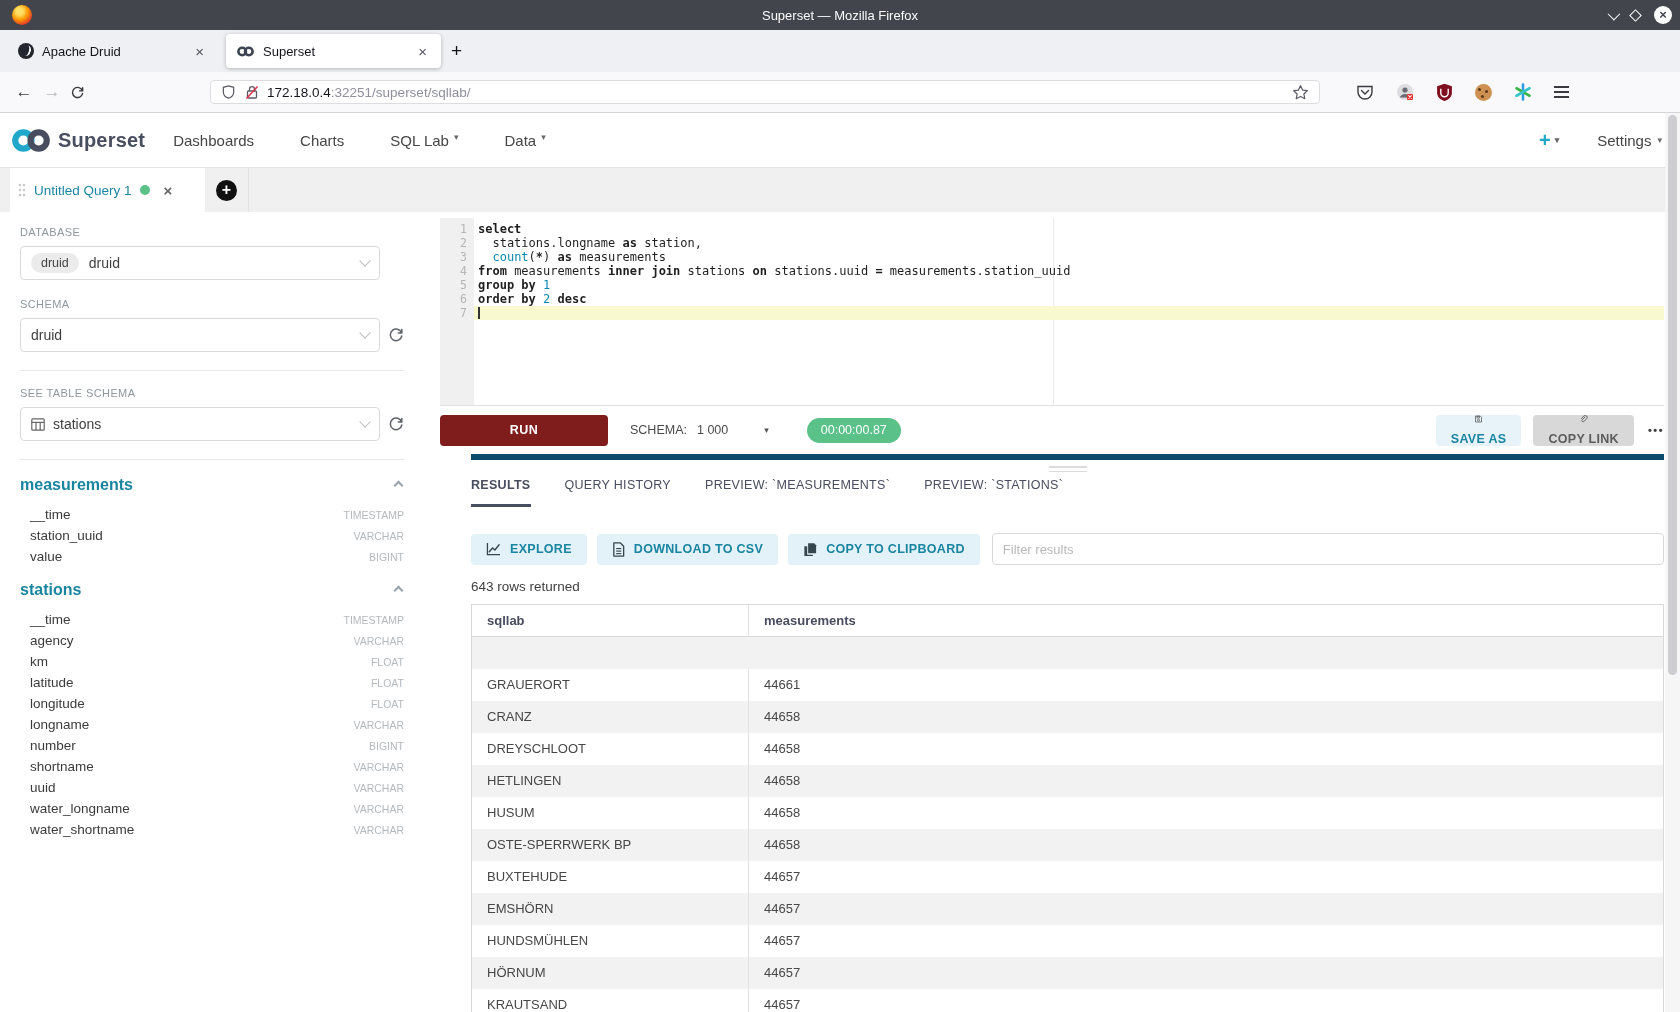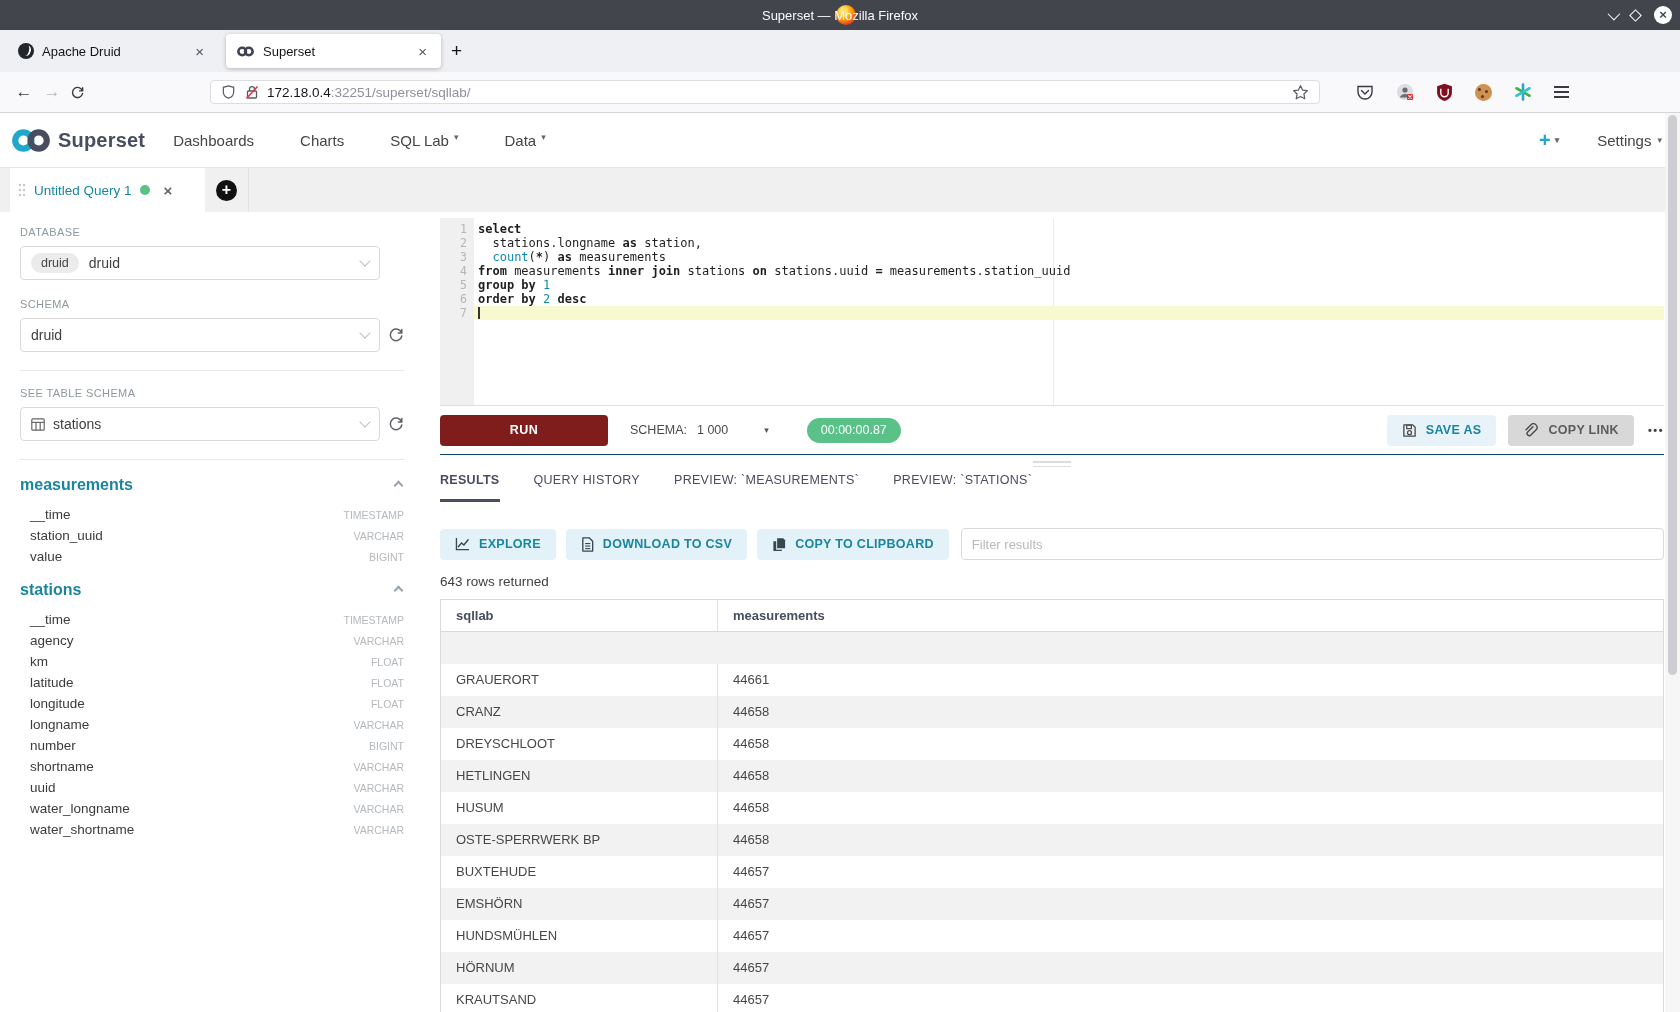--- a/index.html
+++ b/index.html
@@ -1,20 +1,20 @@
 <!DOCTYPE html>
 <html><head>
 <meta charset="utf-8">
 <style>
   * { margin:0; padding:0; box-sizing:border-box; }
   html,body { width:1680px; height:1012px; overflow:hidden; background:#fff;
               font-family:"Liberation Sans", sans-serif; }
 
   
-  .titlebar { height:30px; background:#42464c; display:flex; align-items:center; position:relative;justify-content:center; }
+  .titlebar { height:30px; background:#42464c; display:flex; align-items:center; position:relative; }
   .fx-icon { width:20px; height:20px; border-radius:50%; margin-left:12px;
              background:radial-gradient(circle at 38% 32%, #ffe066 0 18%, #ff9a00 45%, #e0312e 78%, #b5007f 100%); }
   .win-title { position:absolute; left:0; right:0; text-align:center; color:#fbfbfe; font-size:13px; }
   .win-controls { position:absolute; right:8px; top:0; height:30px; display:flex; align-items:center; gap:14px; }
   .wc-chevron { width:9px; height:9px; border-right:1.6px solid #fff; border-bottom:1.6px solid #fff;
                 transform:rotate(45deg) translateY(-2px); }
   .wc-diamond { width:9px; height:9px; border:1.6px solid #fff; transform:rotate(45deg); }
   .wc-close { width:18px; height:18px; background:#fff; border-radius:50%; color:#42464c;
               font-size:13px; line-height:17px; text-align:center; font-weight:bold; }
 
@@ -102,27 +102,27 @@
   .ed-toolbar { height:48px; display:flex; align-items:center; }
   .run-btn { width:168px; height:31px; background:#7f1d1d; color:#fff; border:none; border-radius:4px;
              font-weight:bold; font-size:12.5px; letter-spacing:.4px; font-family:inherit; }
   .limit { margin-left:22px; font-size:12.5px; color:#4a4a4a; display:flex; align-items:center; gap:8px; }
   .limit .lv { margin-left:2px; }
   .limit .caret { margin-left:28px; color:#555; }
   .timer { margin-left:38px; background:#5ac189; color:#fff; border-radius:13px; height:25px;
            display:flex; align-items:center; padding:0 14px; font-size:12.5px; }
   .tb-right { margin-left:auto; display:flex; align-items:center; gap:12px; }
   .saveas-btn, .copylink-btn { height:31px; border:none; border-radius:4px; display:flex; align-items:center;
-            gap:9px; padding:0 15px; font-family:inherit; font-size:12.5px; font-weight:bold; letter-spacing:.3px; }
+            gap:9px; padding:0 15px; font-family:inherit; font-size:12.5px; font-weight:bold; letter-spacing:.3px;flex-direction:column; }
   .saveas-btn { background:#e7f3f8; color:#1985a0; }
   .copylink-btn { background:#d8d8d8; color:#5c5c5c; }
   .more-btn { font-size:11px; letter-spacing:1.5px; color:#3f3f3f; font-weight:bold; margin-left:2px; }
 
   
-  .south { flex:1; border-top:1px solid #0c4a6e; position:relative; overflow:hidden; }
+  .south { flex:1; border-top:6px solid #0c4a6e; position:relative; overflow:hidden;margin-left:31px; }
   .grip { position:absolute; top:6px; left:50%; transform:translateX(-50%); width:38px; }
   .grip div { height:1.5px; background:#dcdcdc; margin-bottom:3px; }
   .rtabs { display:flex; gap:34px; margin-top:18px; }
   .rtab { font-size:12.5px; color:#484d5f; letter-spacing:.3px; padding-bottom:12px; }
   .rtab.active { font-weight:bold; border-bottom:3px solid #484d5f; }
   .actions { display:flex; align-items:center; margin-top:26px; }
   .act-btn { height:31px; background:#e3f1f8; border:none; border-radius:4px; display:flex; align-items:center;
              gap:9px; padding:0 15px; margin-right:10px; color:#1985a0; font-size:12.5px; font-weight:bold;
              letter-spacing:.3px; font-family:inherit; }
   .filter-input { flex:1; height:32px; margin-left:2px; border:1px solid #d9d9d9; border-radius:4px;

